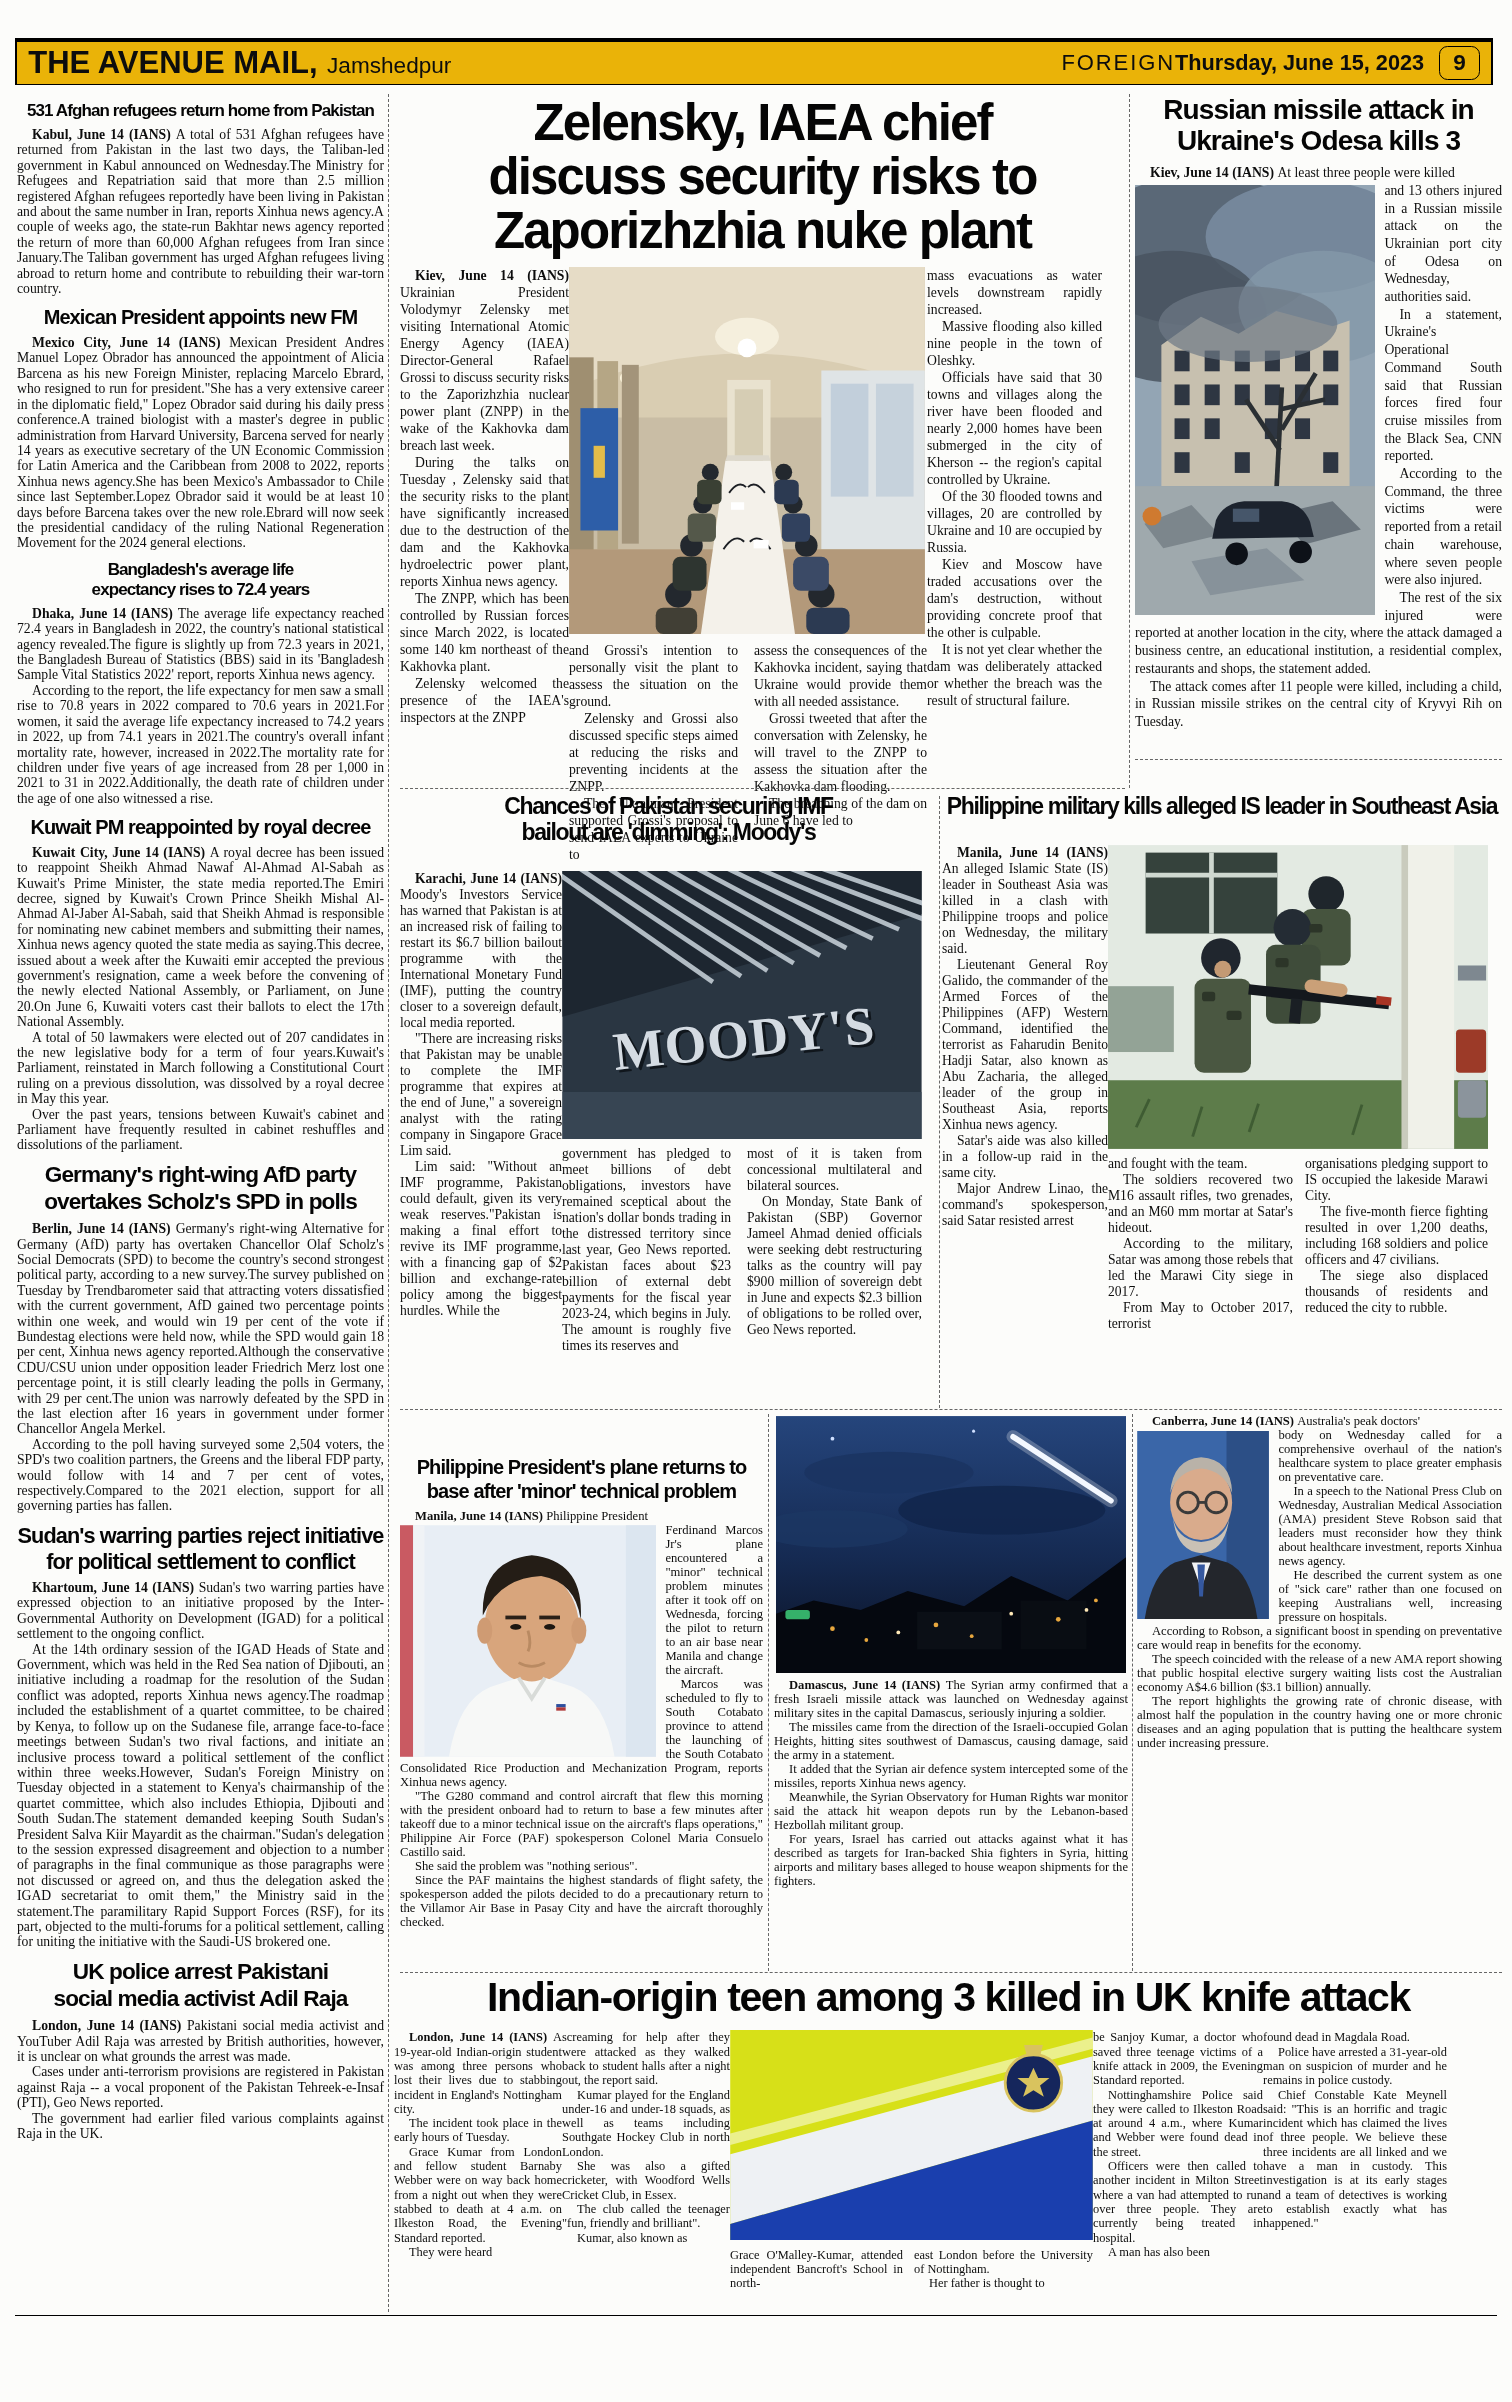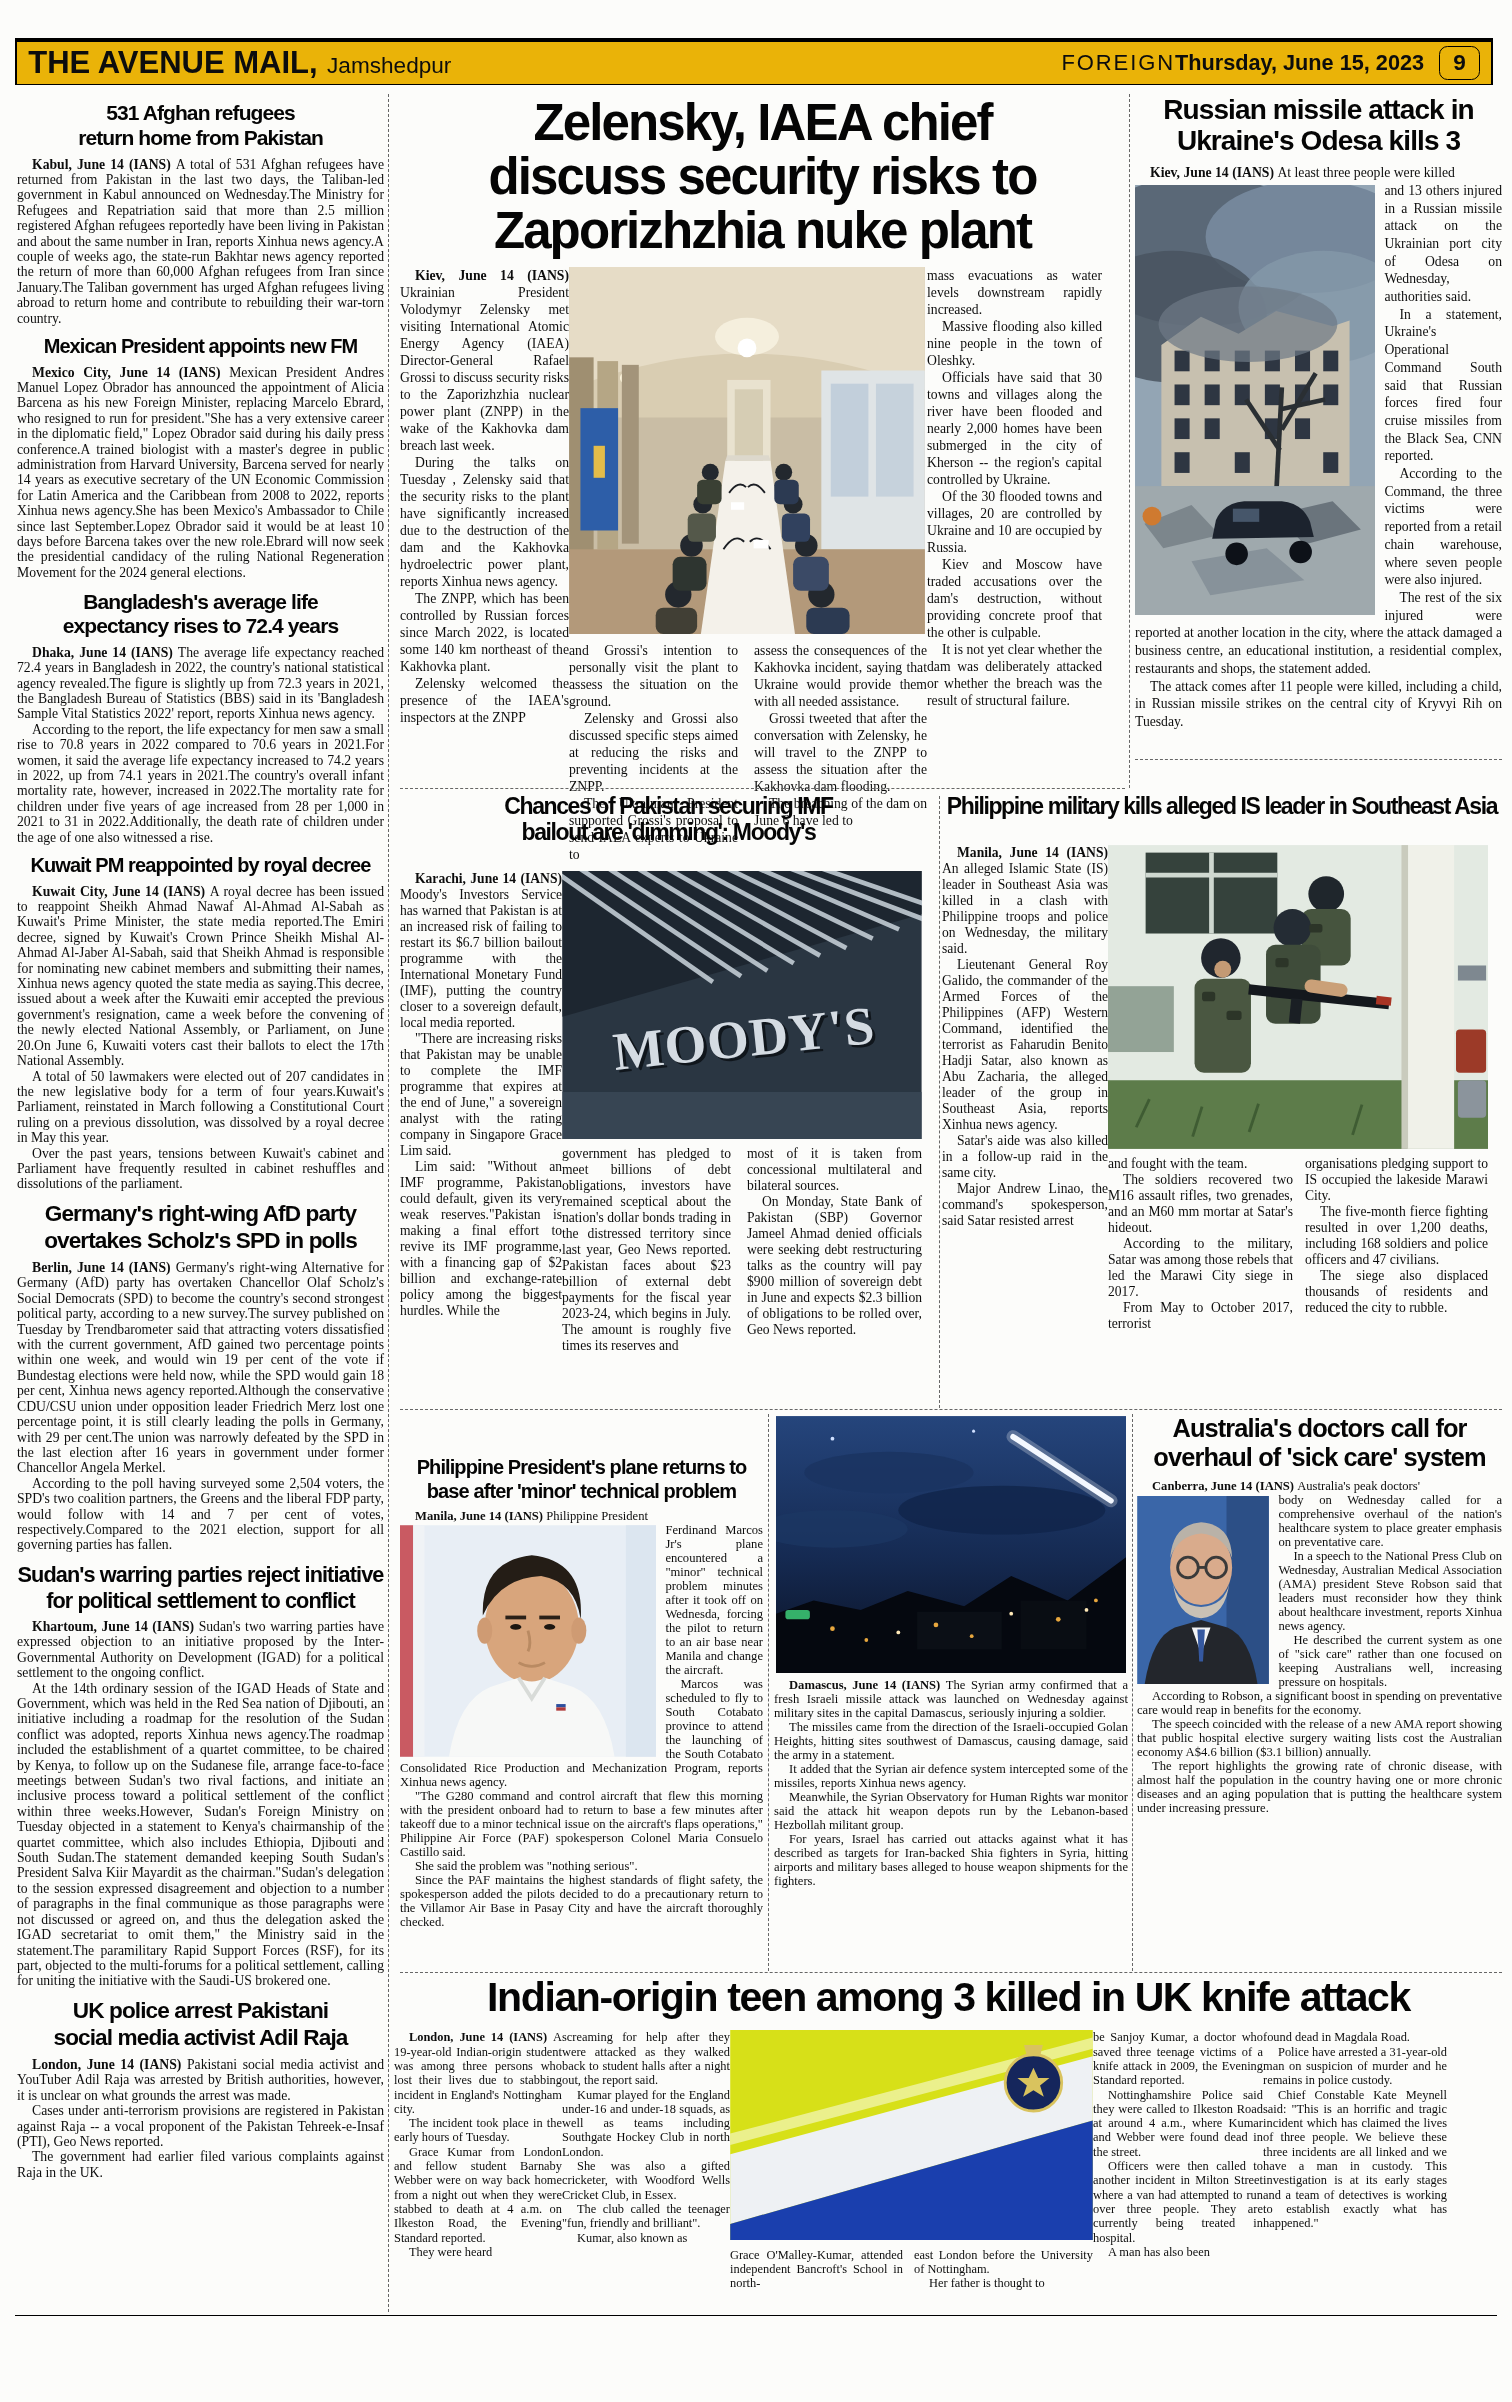--- a/index.html
+++ b/index.html
@@ -20,21 +20,21 @@
     font-weight:bold;font-size:22.6px;line-height:32px;}
   
   .ht{font-family:"Liberation Sans",sans-serif;font-weight:bold;text-align:center;margin:0;
       letter-spacing:-0.9px;text-wrap:balance;color:#050505;}
   .h-xl{font-size:51px;line-height:1.06;letter-spacing:-1.9px;margin:1.9px 0 9.4px 0;}
   .h-lg{font-size:41px;line-height:1.05;letter-spacing:-1.4px;margin:0 0 11.3px 0;}
   .h-md{font-size:23px;line-height:1.12;letter-spacing:-1.4px;margin:0 0 25px 0;}
   .h-od{font-size:28px;line-height:1.12;margin:1.9px 0 7.5px 0;}
   .h-sm{font-size:25.4px;line-height:1.14;margin:0 0 7.5px 0;}
   .h-sm1{font-size:20px;line-height:1.2;margin:0 0 5.6px 0;}
-  .hl2{font-size:21px;line-height:1.18;margin:9.4px 0 5.6px 0;}
+  .hl2{font-size:17px;line-height:1.18;margin:9.4px 0 5.6px 0;}
   .t-one{font-size:20px;}
   
   .bp{margin:0;text-align:justify;text-indent:15px;}
   .dl{font-weight:bold;}
   .cont > p:first-child{text-indent:0;}
   .lbody{font-size:13.7px;line-height:15.4px;}
   .zbody{font-size:13.7px;line-height:17px;}
   .mbody{font-size:13.6px;line-height:16px;}
   .obody{font-size:13.7px;line-height:17.7px;}
   .sbody{font-size:12.6px;line-height:14px;}
@@ -443,21 +443,20 @@
     <p class="bp"><b class="dl">Damascus, June 14 (IANS) </b><span>The Syrian army confirmed that a fresh Israeli missile attack was launched on Wednesday against military sites in the capital Damascus, seriously injuring a soldier.</span></p>
     <div>
         <p class="bp">The missiles came from the direction of the Israeli-occupied Golan Heights, hitting sites southwest of Damascus, causing damage, said the army in a statement.</p>
         <p class="bp">It added that the Syrian air defence system intercepted some of the missiles, reports Xinhua news agency.</p>
         <p class="bp">Meanwhile, the Syrian Observatory for Human Rights war monitor said the attack hit weapon depots run by the Lebanon-based Hezbollah militant group.</p>
         <p class="bp">For years, Israel has carried out attacks against what it has described as targets for Iran-backed Shia fighters in Syria, hitting airports and military bases alleged to house weapon shipments for the fighters.</p>
       </div>
   </section>
 
   <section class="sec sbody" style="left:1137px;top:1414px;width:365px;">
-    <h3 class="ht h-sm">Australia's doctors call for overhaul of 'sick care' system</h3>
     <p class="bp"><b class="dl">Canberra, June 14 (IANS) </b><span>Australia's peak doctors'</span></p>
     <div>
       <svg class="ph-left" width="132" height="188" viewBox="0 0 140 200">
         <rect width="140" height="200" fill="#3a66a8"></rect>
         <rect x="95" width="45" height="200" fill="#2c4f86"></rect>
         <ellipse cx="68" cy="76" rx="33" ry="40" fill="#d9ab8c"></ellipse>
         <path d="M35 66 Q38 30 68 28 Q100 30 101 66 Q92 42 68 40 Q44 42 35 66 Z" fill="#b9b2a8"></path>
         <path d="M38 92 Q42 128 68 130 Q94 128 98 92 Q94 116 68 118 Q42 116 38 92 Z" fill="#c9c1b5"></path>
         <g fill="none" stroke="#3a3a3a" stroke-width="3">
           <circle cx="54" cy="76" r="11"></circle>

